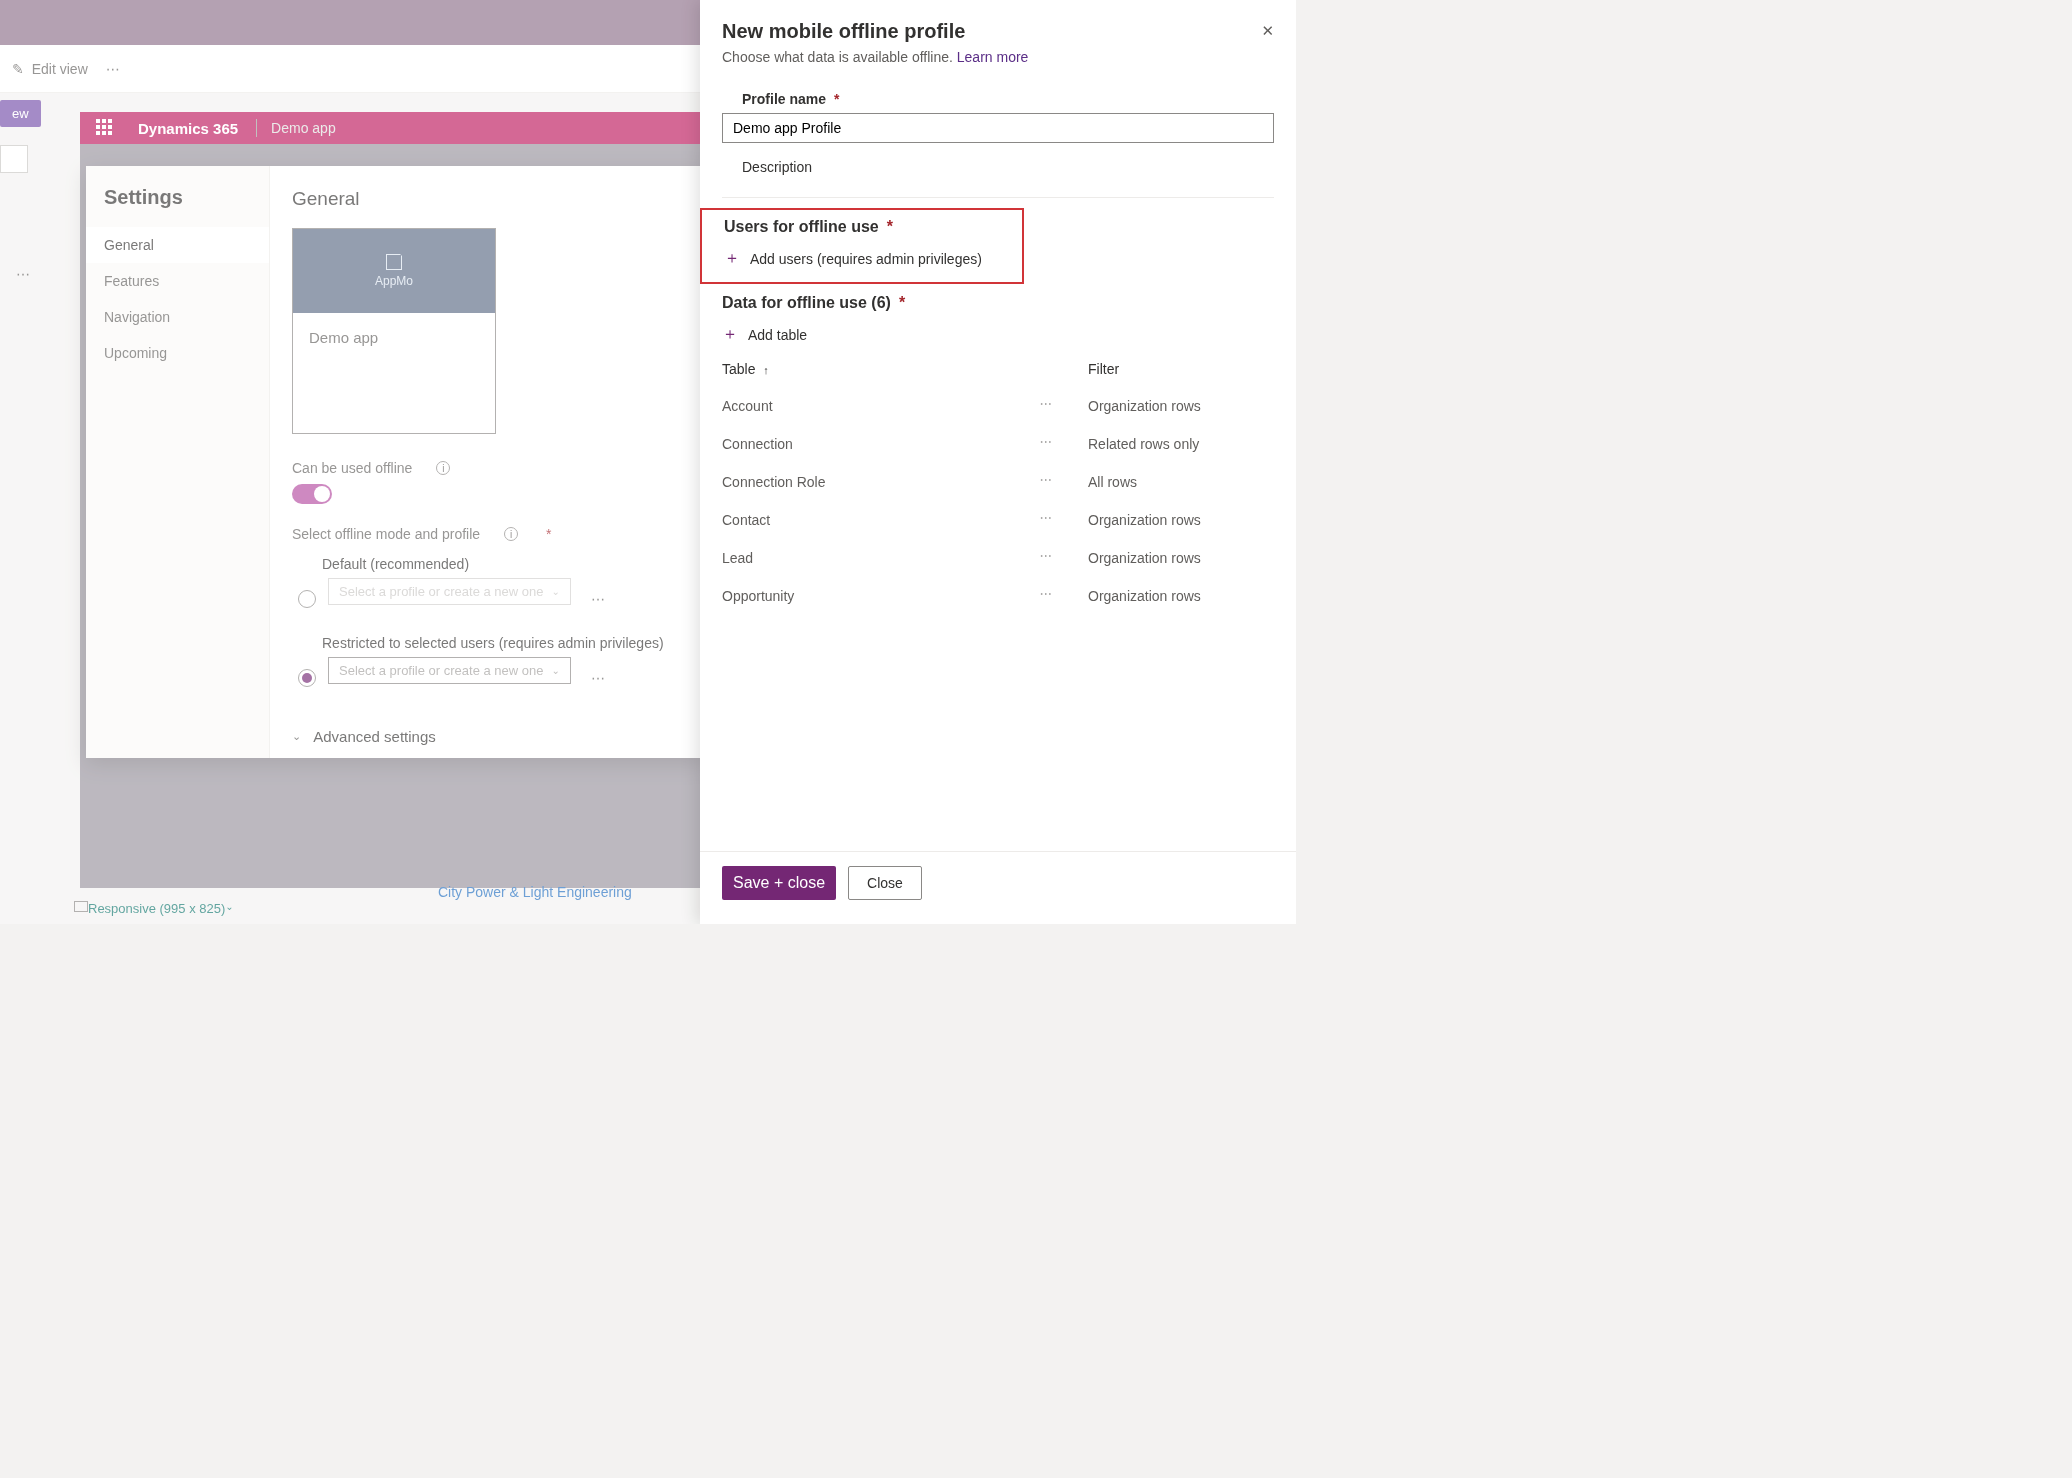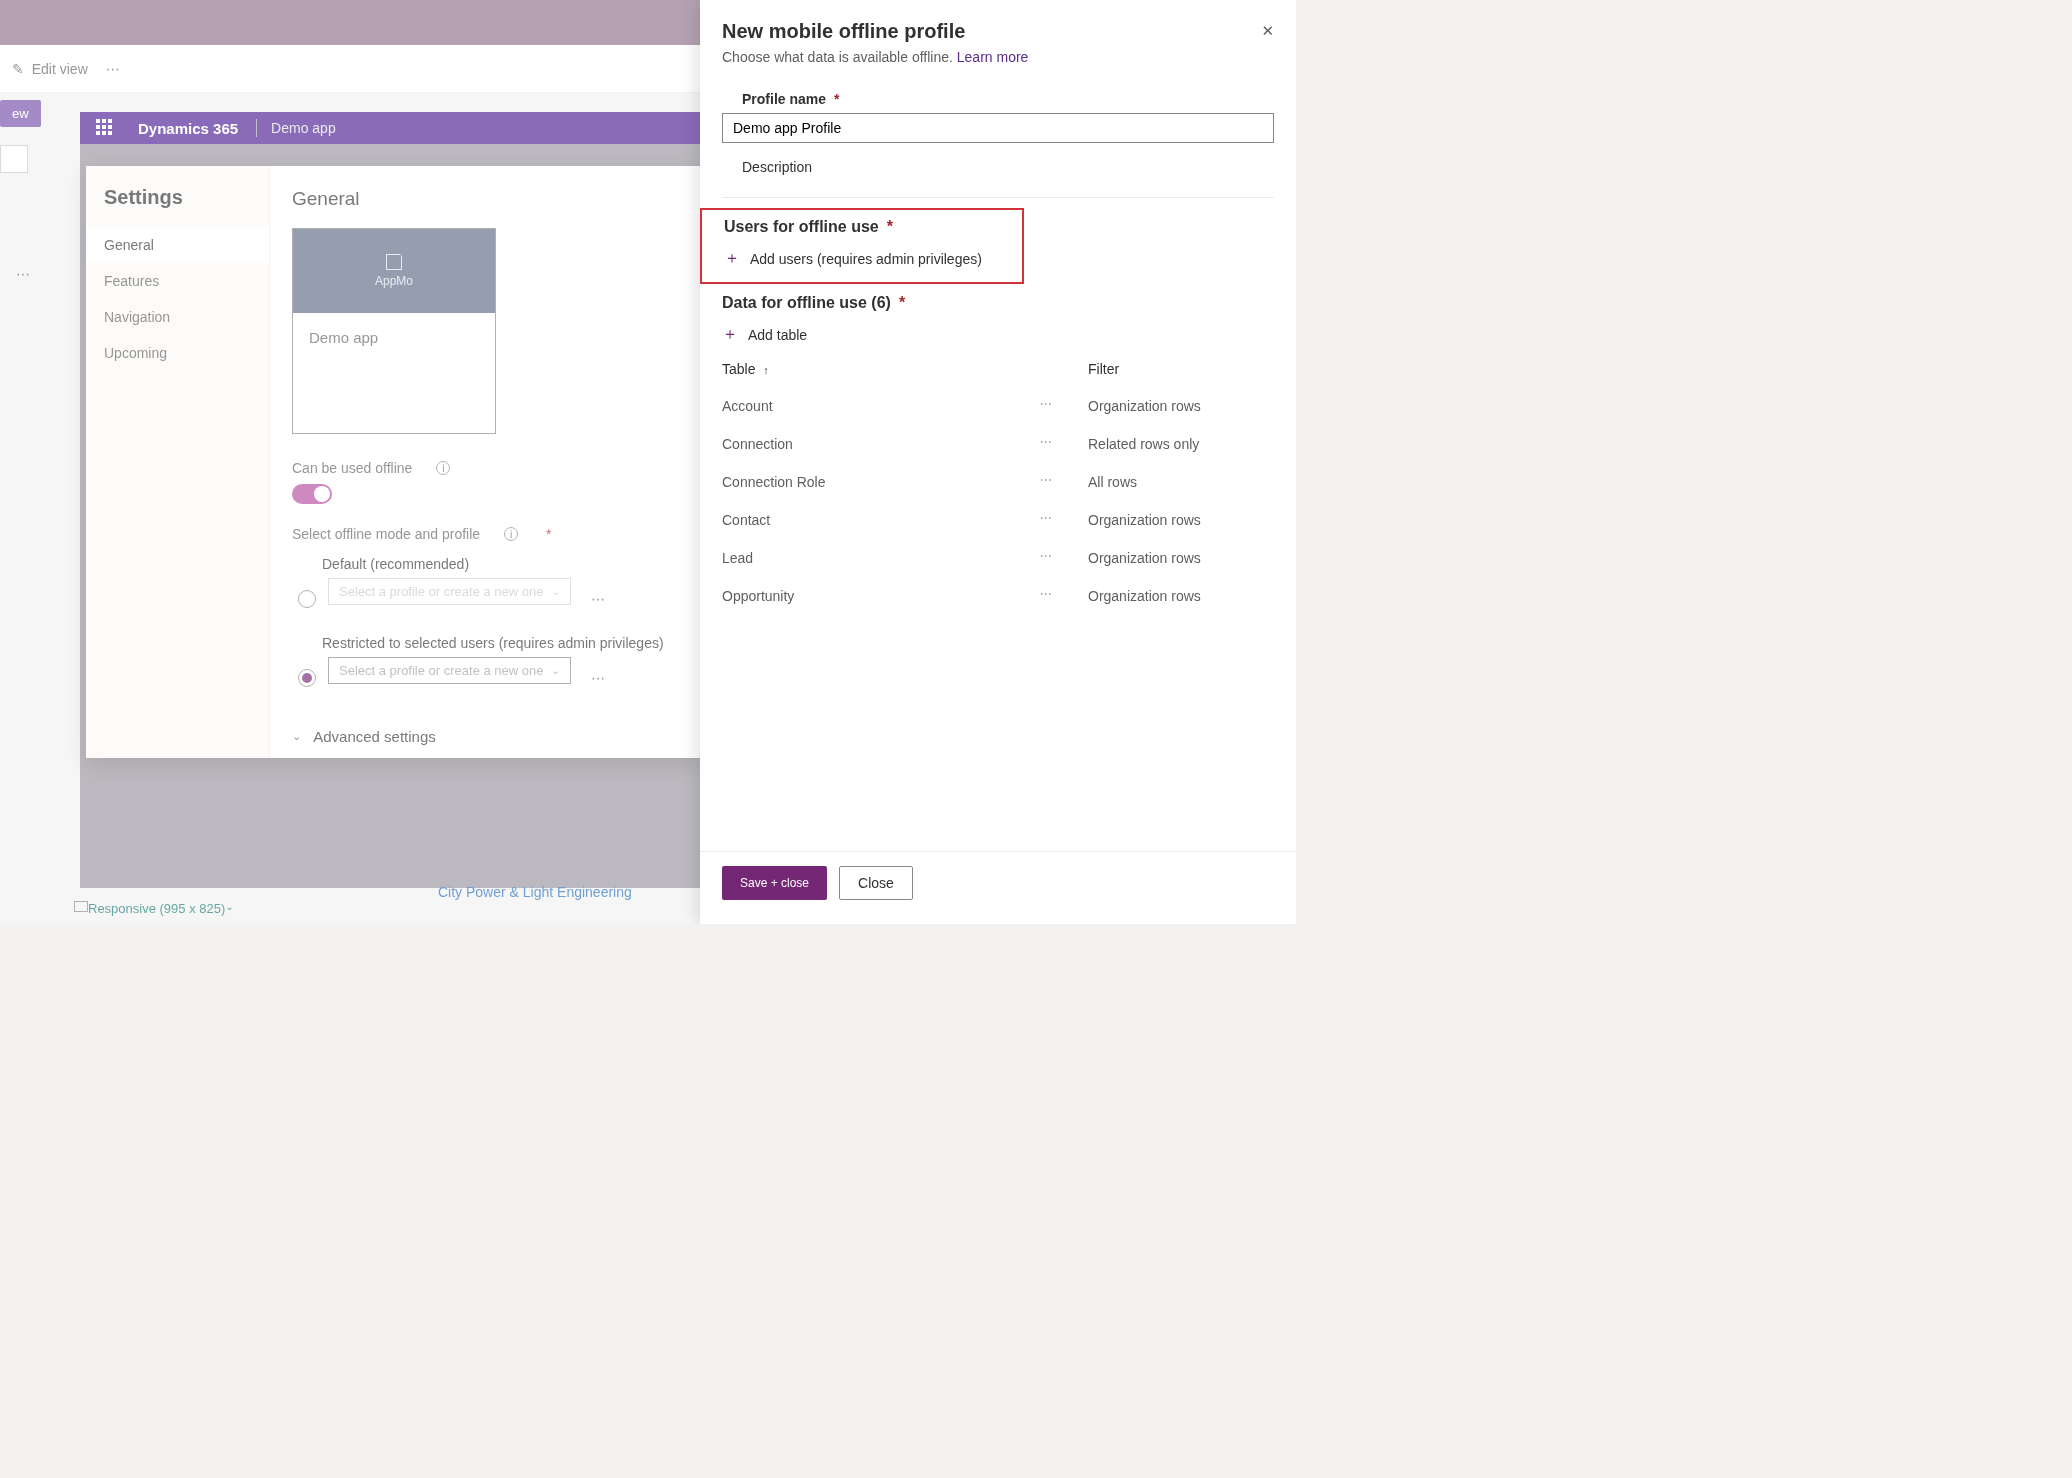--- a/index.html
+++ b/index.html
@@ -69,21 +69,21 @@
     position: absolute;
     left: 80px;
     top: 112px;
     right: 0;
     bottom: 36px;
     background: #6a6374aa;
   }
 
   .app-header {
     height: 32px;
-    background: #4c1d95;
+    background: #be185d;
     display: flex;
     align-items: center;
     padding: 0 16px;
     color: #fff;
   }
   .app-header .waffle {
     width: 18px; height: 18px;
     display: grid; grid-template-columns: repeat(3,4px); grid-template-rows: repeat(3,4px);
     gap: 2px; margin-right: 24px;
   }
@@ -343,21 +343,21 @@
   }
   .tbl-row .more { color: #605e5c; letter-spacing: 1px; line-height: 4px; cursor: pointer; writing-mode: vertical-rl; text-orientation: mixed; font-size: 12px;}
 
   .sp-footer {
     padding: 14px 22px 24px 22px;
     display: flex; gap: 12px;
     border-top: 1px solid #edebe9;
   }
   .btn-primary {
     background: #742774; color: #fff;
-    border: none; padding: 8px 18px; font-size: 12px;
+    border: none; padding: 8px 11px; font-size: 16px;
     cursor: pointer; border-radius: 2px;
   }
   .btn-secondary {
     background: #fff; color: #323130;
     border: 1px solid #8a8886; padding: 8px 18px; font-size: 14px;
     cursor: pointer; border-radius: 2px;
   }
 </style>
 </head>
 <body>

